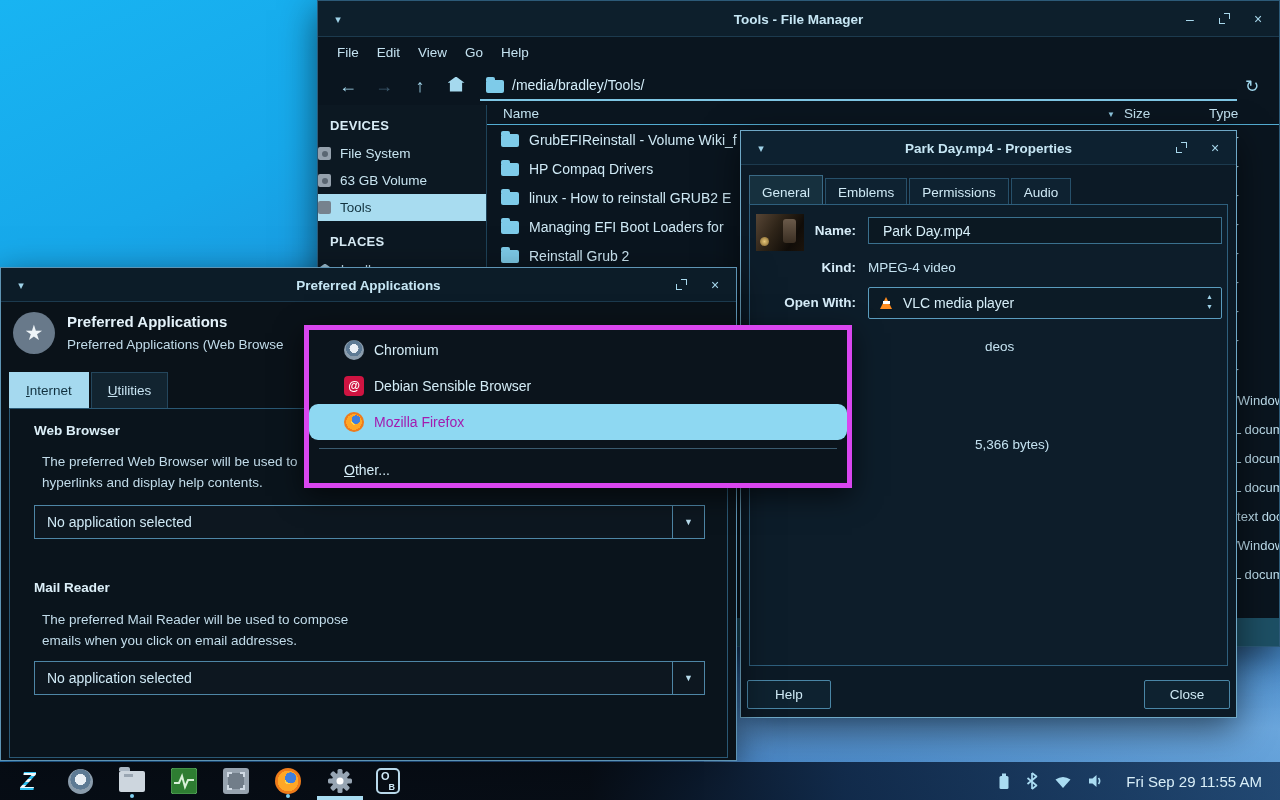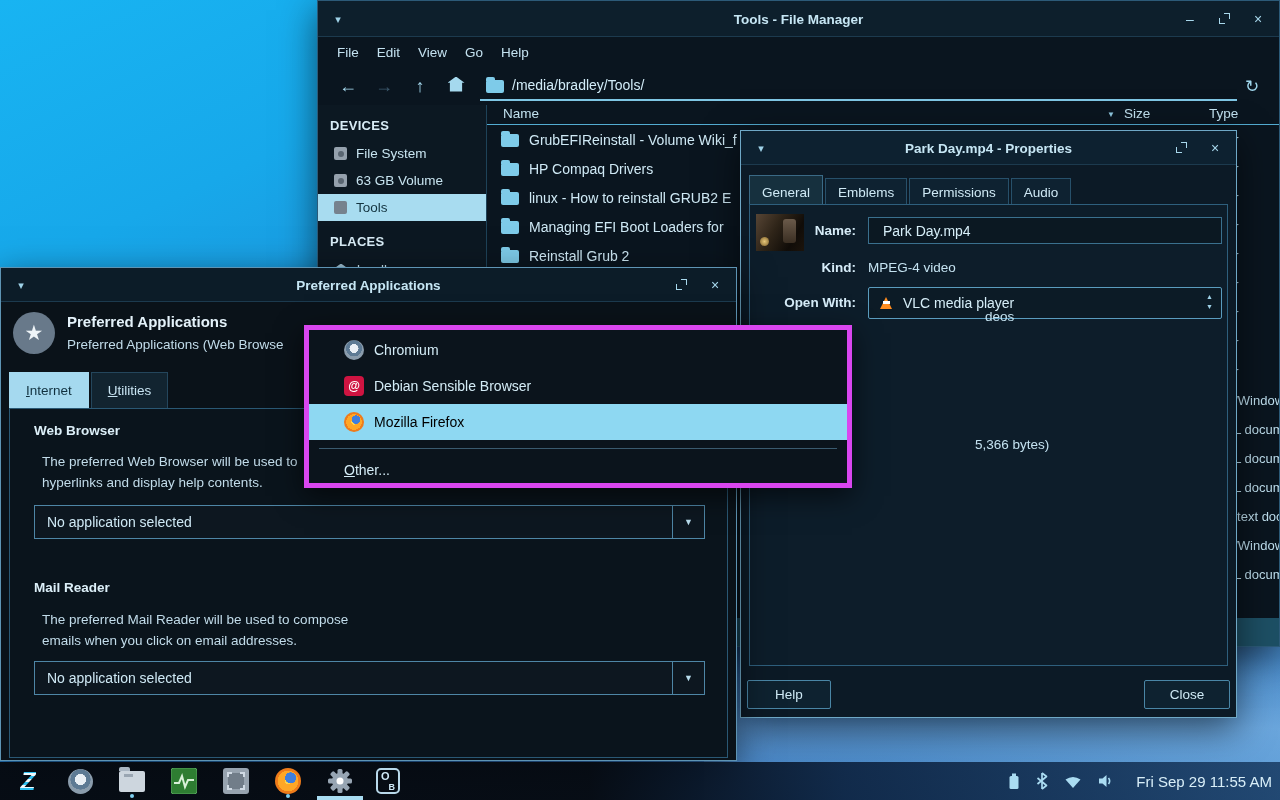--- a/index.html
+++ b/index.html
@@ -35,21 +35,21 @@
   .navbtn.disabled { color:#3d5a6e; }
   .home-glyph { display:inline-block; width:17px; height:15px; background:#a5d9ee;
     clip-path:polygon(50% 0,100% 42%,86% 42%,86% 100%,14% 100%,14% 42%,0 42%); }
   .pathbar { flex:1; height:30px; margin-left:6px; display:flex; align-items:center; gap:8px; padding-left:6px; border-bottom:2px solid #7fc6e4; }
   .pathtext { font-size:14px; color:#d2ecf8; }
   .refresh { width:30px; text-align:center; font-size:17px; color:#9fd6ec; }
   #fm .fmbody { position:absolute; top:104px; left:0; right:0; bottom:0; display:flex; }
   .sidebar { width:169px; background:#0c1822; border-right:1px solid #1e4258; padding-top:8px; }
   .side-header { padding:5px 12px 7px; font-weight:bold; font-size:13px; color:#d8ecf6; letter-spacing:.3px; }
   .side-header.places { margin-top:8px; }
-  .side-item { height:27px; display:flex; align-items:center; padding-left:16px; gap:9px; font-size:13.5px; color:#c8e4f0; }
+  .side-item { height:27px; display:flex; align-items:center; gap:9px; font-size:13.5px; color:#c8e4f0; }
   .side-item.selected { background:#a8dcf0; color:#13333f; }
   .drive-icon { width:13px; height:13px; background:#95a1ad; border-radius:2px; position:relative; flex:0 0 auto; }
   .drive-icon::after { content:''; position:absolute; left:3.5px; top:3.5px; width:6px; height:6px; border-radius:50%; background:#5a6672; }
   .side-item.plain .drive-icon { background:#76828e; }
   .side-item.plain .drive-icon::after { display:none; }
   .home-icon { width:14px; height:12px; background:#9fc2d4; flex:0 0 auto;
     clip-path:polygon(50% 0,100% 42%,86% 42%,86% 100%,14% 100%,14% 42%,0 42%); }
   .filelist { flex:1; position:relative; }
   .cols { height:20px; position:relative; border-bottom:1px solid #53acd2; font-size:13.5px; color:#c2e2f0; }
   .col-name { position:absolute; left:16px; top:1px; }
@@ -81,21 +81,21 @@
   .plabel { position:absolute; left:0; width:106px; text-align:right; font-weight:bold; font-size:13.5px; color:#d6ecf8; }
   .val-name { position:absolute; left:118px; top:12px; width:354px; height:27px; background:#0b1822; border:1px solid #3a708e;
     color:#d6eef8; font-size:14px; padding:0 14px; font-family:inherit; }
   .val-kind { position:absolute; left:118px; top:55px; font-size:13.5px; color:#c4e2f0; }
   .openwith { position:absolute; left:118px; top:82px; width:354px; height:32px; border:1px solid #5a9cbe; border-radius:2px;
     background:#0c1b26; display:flex; align-items:center; padding-left:9px; gap:9px; color:#d6eef8; font-size:14px; }
   .spinner { position:absolute; right:8px; top:4px; display:flex; flex-direction:column; line-height:10px; font-size:7px; color:#9fd2e8; text-align:center; }
   .vlc-icon { position:relative; width:16px; height:14px; flex:0 0 auto; }
   .vlc-icon::before { content:''; position:absolute; left:2px; bottom:1px; border-left:6px solid transparent; border-right:6px solid transparent; border-bottom:12px solid #ff8c1e; }
   .vlc-icon::after { content:''; position:absolute; left:4.5px; bottom:6px; width:7px; height:3px; background:#ffffff; }
-  .frag-loc { position:absolute; left:235px; top:104px; font-size:13.5px; color:#c4e2f0; }
+  .frag-loc { position:absolute; left:235px; top:134px; font-size:13.5px; color:#c4e2f0; }
   .frag-size { position:absolute; left:225px; top:232px; font-size:13.5px; color:#c4e2f0; }
   .dlg-btn { position:absolute; top:549px; height:29px; border:1px solid #4a86a6; background:#0e2230; color:#cfe9f5;
     font-size:13.5px; display:flex; align-items:center; justify-content:center; border-radius:2px; }
   .btn-help { left:6px; width:84px; }
   .btn-close { right:6px; width:86px; }
 
   
   #prefs { left:0; top:267px; width:737px; height:494px; background:#0a1219; border-color:#5e94b4; }
   #prefs .titlebar { background:#0c1c28; }
   .ph-icon { position:absolute; left:12px; top:44px; width:42px; height:42px; border-radius:50%; background:#68798a;
@@ -109,21 +109,21 @@
   .sec-h { position:absolute; left:24px; font-weight:bold; font-size:13.5px; color:#dceff8; }
   .desc { position:absolute; left:32px; font-size:13.5px; color:#c2dcea; white-space:nowrap; }
   .combo { position:absolute; left:24px; width:671px; height:34px; border:1px solid #4e86a6; background:#0d1720; display:flex; align-items:center; color:#cfe9f5; font-size:14px; }
   .combo .ctext { padding-left:12px; flex:1; }
   .combo .carrow { width:32px; align-self:stretch; border-left:1px solid #4e86a6; display:flex; align-items:center; justify-content:center; font-size:9px; color:#b8dcec; }
 
   
   #bmenu { position:absolute; left:304px; top:325px; width:548px; height:163px; background:#0b141c; border:5px solid #d946ef;
     box-shadow:0 8px 26px rgba(0,0,0,.6); padding-top:2px; }
   .mitem { height:36px; display:flex; align-items:center; padding-left:35px; gap:10px; font-size:14px; color:#d4ecf6; }
-  .mitem.highlighted { background:#8ed8f2; color:#000000; }
+  .mitem.highlighted { background:#8ed8f2; color:#a21caf;border-radius:9px; }
   .msep { height:1px; background:#3a5a6e; margin:8px 10px 5px; }
   .mother { height:32px; display:flex; align-items:center; padding-left:35px; font-size:14px; color:#d4ecf6; }
   .chromium-icon { width:20px; height:20px; border-radius:50%; flex:0 0 auto;
     background:radial-gradient(circle at 50% 42%,#e9eff5 0 29%,#5d7a94 30% 52%,#8a9cac 53% 100%); }
   .debian-icon { width:20px; height:20px; border-radius:4px; background:#cf1441; flex:0 0 auto;
     display:flex; align-items:center; justify-content:center; }
   .debian-icon::after { content:'@'; color:#ffffff; font-weight:bold; font-size:12px; }
   .firefox-icon { width:20px; height:20px; border-radius:50%; flex:0 0 auto;
     background:radial-gradient(circle at 60% 38%,#3f7ede 0 24%,rgba(0,0,0,0) 25%),
                radial-gradient(circle at 50% 50%,#ffd54a 0 18%,#ffa726 19% 55%,#ef7b1a 56% 80%,#e05e12 81%); }
@@ -142,21 +142,21 @@
     background:radial-gradient(circle at 50% 42%,#e9eff5 0 29%,#5d7a94 30% 52%,#8a9cac 53% 100%); }
   .tb-folder { width:26px; height:21px; background:#cdd6de; border-radius:2px; position:relative; }
   .tb-folder::before { content:''; position:absolute; top:-4px; left:0; width:11px; height:4px; background:#aab6c2; border-radius:2px 2px 0 0; }
   .tb-folder::after { content:''; position:absolute; top:3px; left:5px; width:9px; height:3px; background:#9aa6b2; }
   .tb-firefox { width:26px; height:26px; border-radius:50%;
     background:radial-gradient(circle at 60% 38%,#3f7ede 0 24%,rgba(0,0,0,0) 25%),
                radial-gradient(circle at 50% 50%,#ffd54a 0 18%,#ffa726 19% 55%,#ef7b1a 56% 80%,#e05e12 81%); }
   .tb-ob { width:24px; height:26px; border:2px solid #b8d8ea; border-radius:5px; position:relative; color:#cfe8f6; }
   .tb-ob::before { content:'O'; position:absolute; left:3px; top:0px; font-size:11px; font-weight:bold; }
   .tb-ob::after { content:'B'; position:absolute; right:3px; bottom:0px; font-size:9px; font-weight:bold; }
-  .tb-status { margin-left:auto; display:flex; align-items:center; gap:15px; padding-right:8px; }
+  .tb-status { margin-left:auto; display:flex; align-items:center; gap:15px; padding-right:18px; }
   .clock { font-size:15px; color:#d8eef8; margin-left:6px; white-space:nowrap; }
 </style>
 </head>
 <body>
 
 <div class="desktop"></div>
 
 <div id="fm" class="window">
   <div class="titlebar">
     <span class="tb-menu">▾</span>

